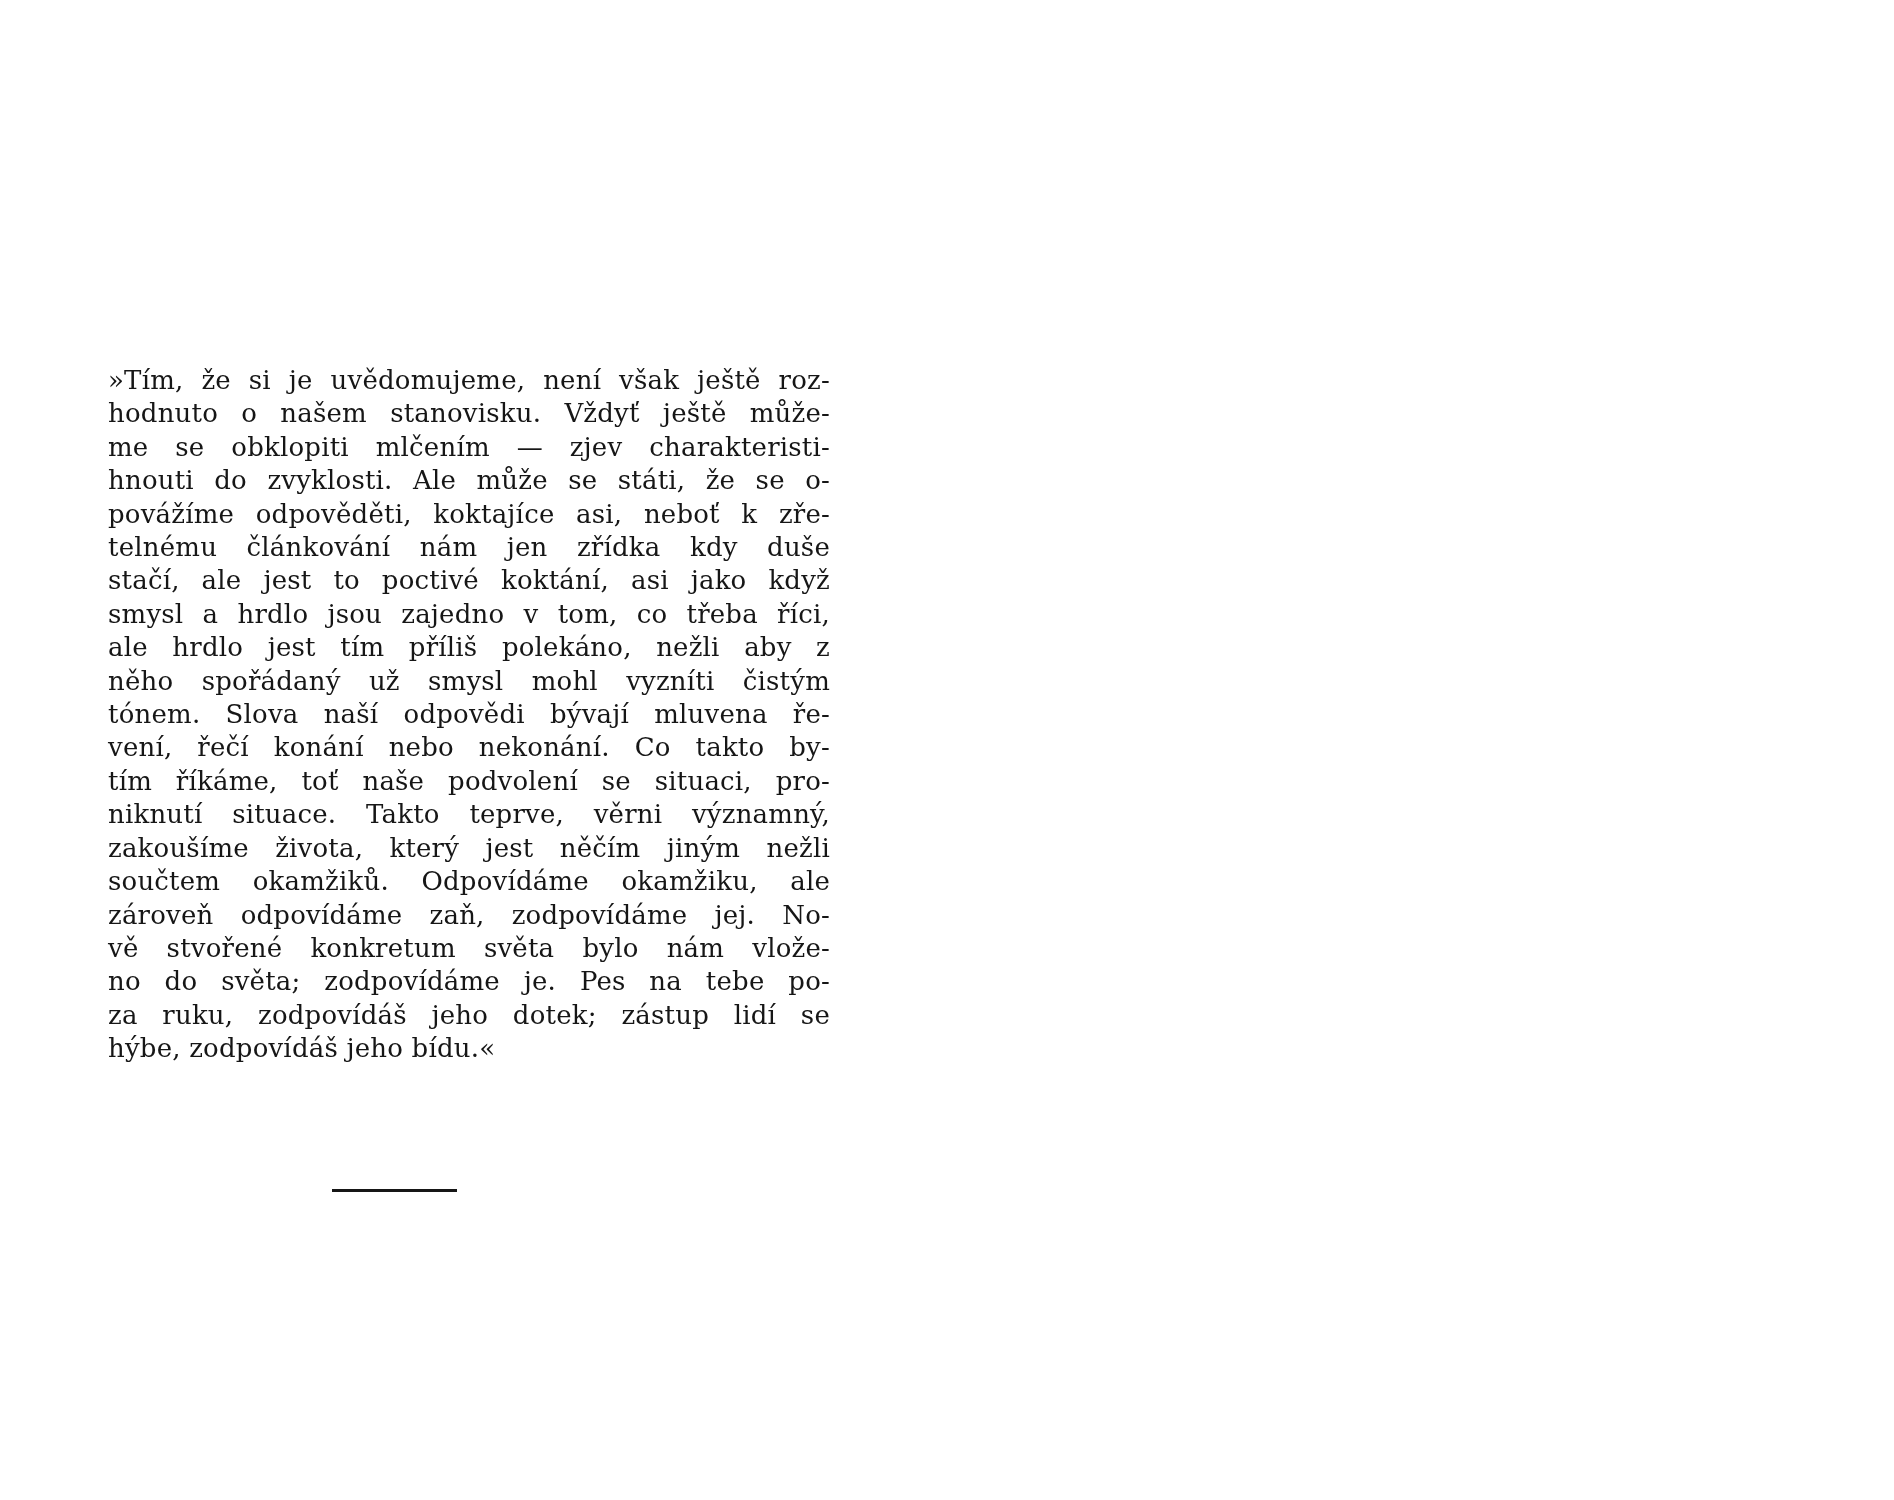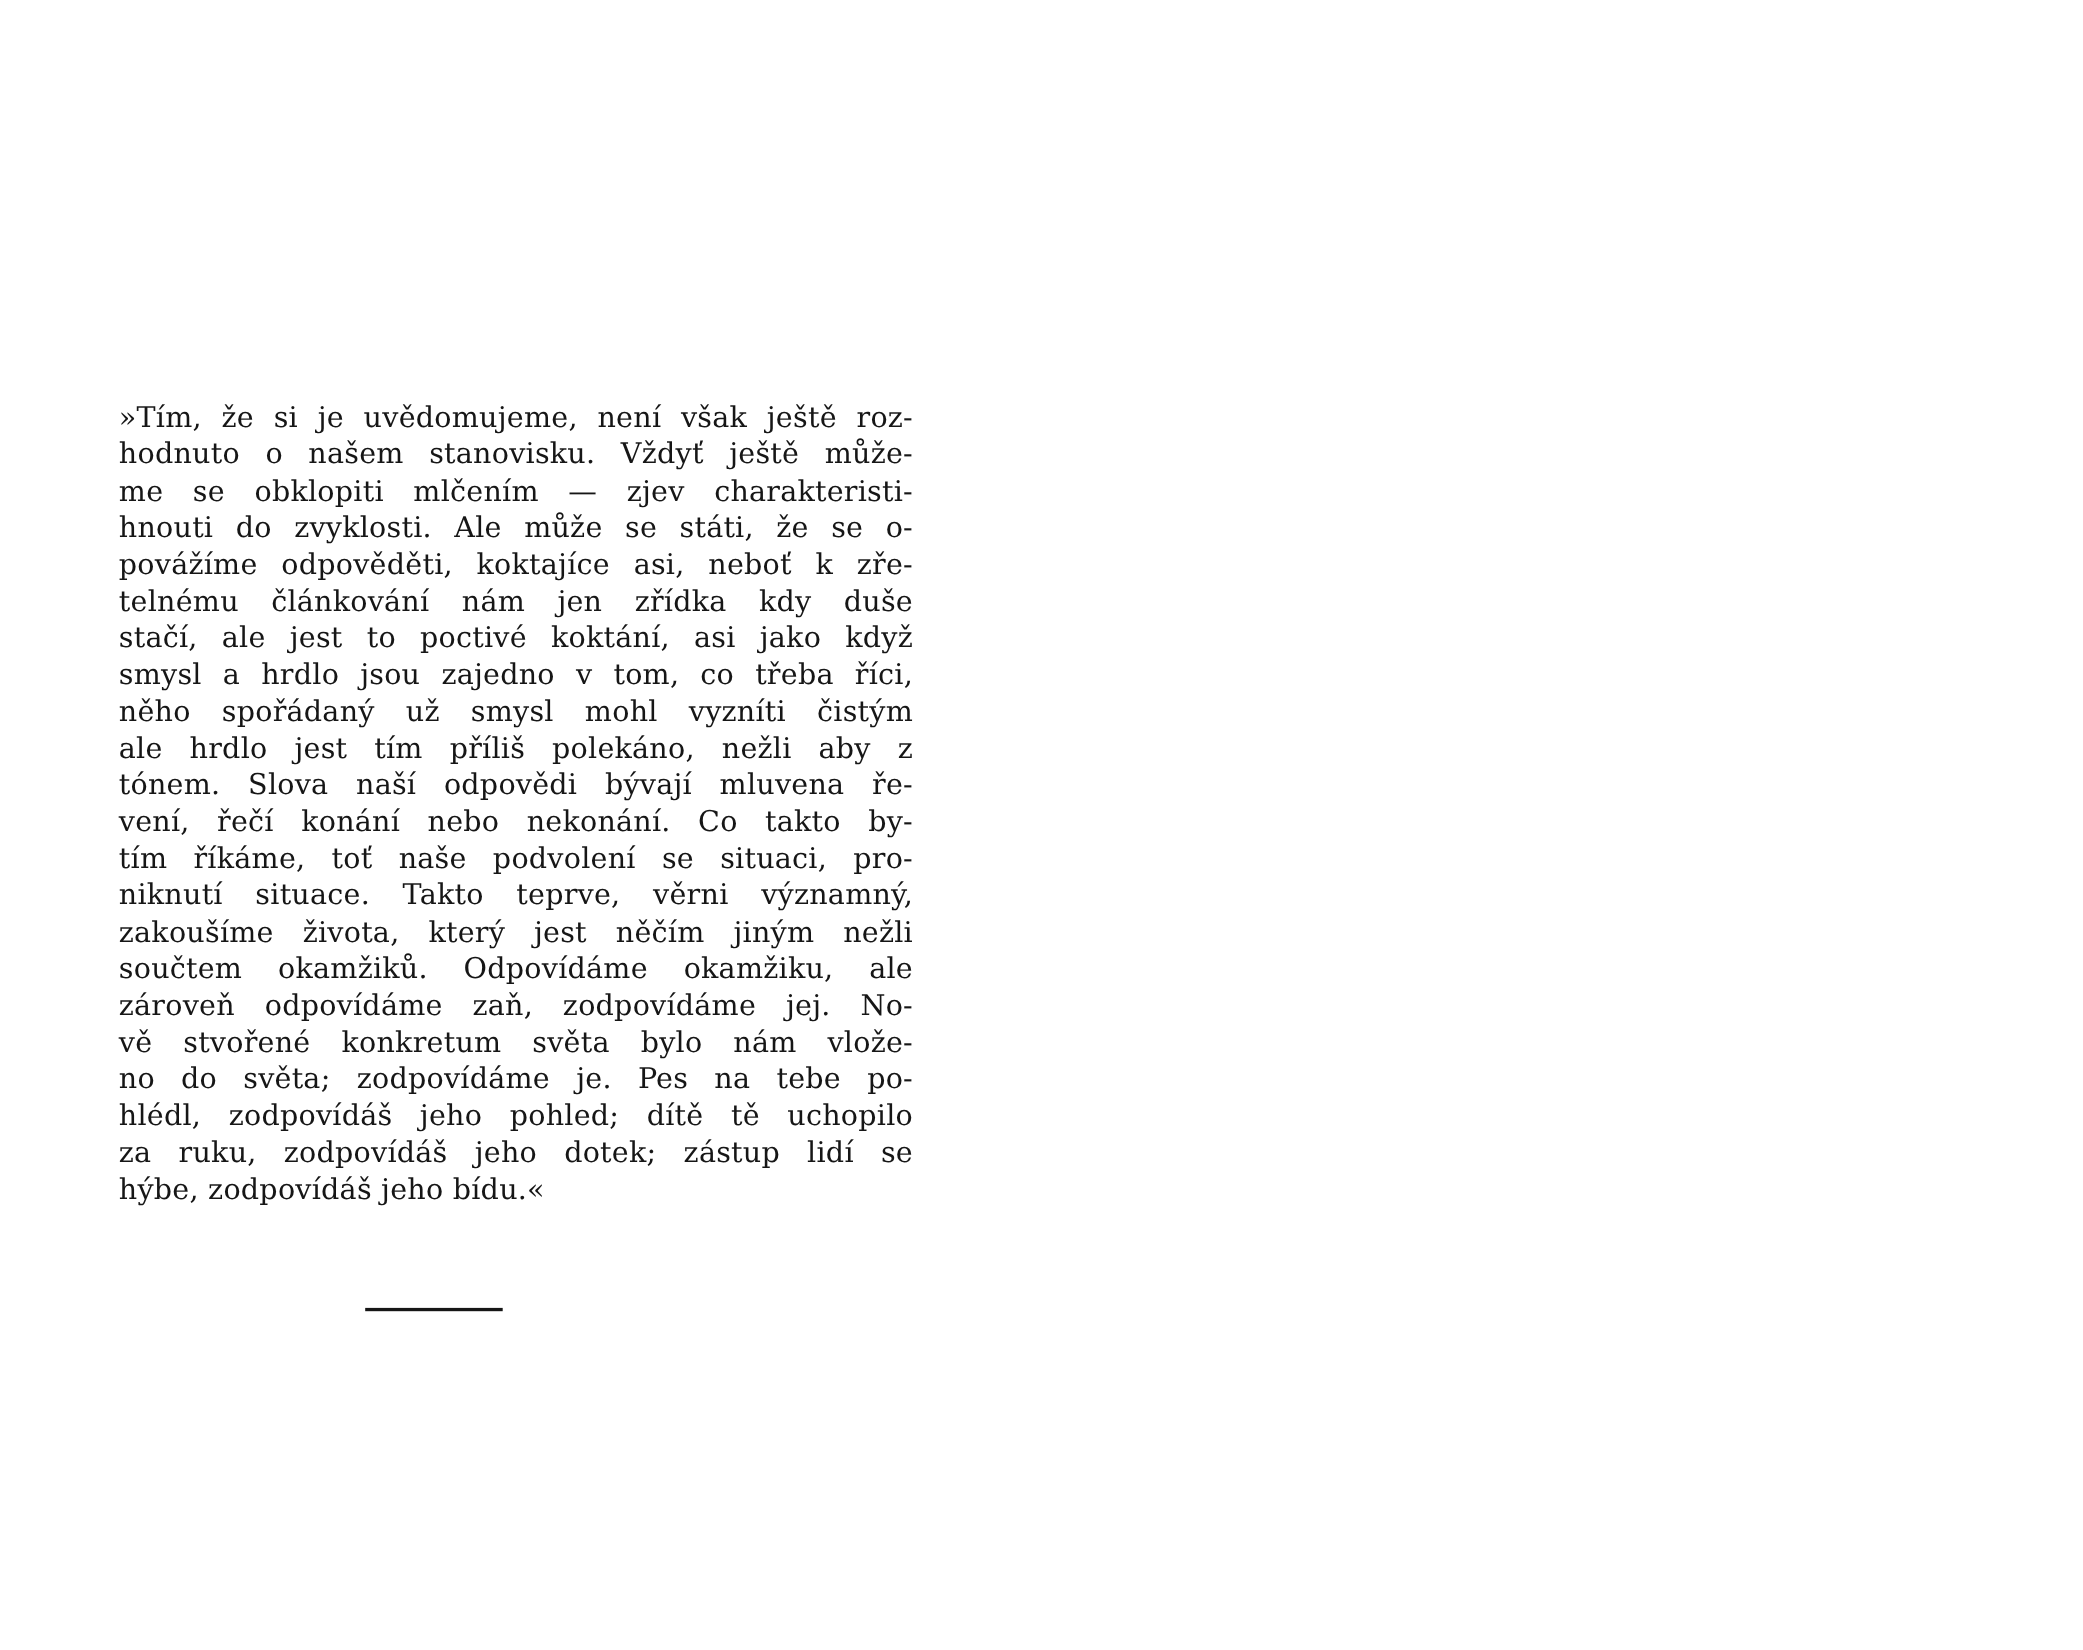--- a/index.html
+++ b/index.html
@@ -60,32 +60,31 @@
 <div class="page" id="left-page">
   <div class="text-block" id="left-text-block">
       <div class="line">»Tím, že si je uvědomujeme, není však ještě roz-</div>
       <div class="line">hodnuto o našem stanovisku. Vždyť ještě může-</div>
       <div class="line">me se obklopiti mlčením — zjev charakteristi-</div>
       <div class="line">hnouti do zvyklosti. Ale může se státi, že se o-</div>
       <div class="line">povážíme odpověděti, koktajíce asi, neboť k zře-</div>
       <div class="line">telnému článkování nám jen zřídka kdy duše</div>
       <div class="line">stačí, ale jest to poctivé koktání, asi jako když</div>
       <div class="line">smysl a hrdlo jsou zajedno v tom, co třeba říci,</div>
+      <div class="line">ale hrdlo jest tím příliš polekáno, nežli aby z</div>
       <div class="line">něho spořádaný už smysl mohl vyzníti čistým</div>
-      <div class="line">ale hrdlo jest tím příliš polekáno, nežli aby z</div>
       <div class="line">tónem. Slova naší odpovědi bývají mluvena ře-</div>
       <div class="line">vení, řečí konání nebo nekonání. Co takto by-</div>
       <div class="line">tím říkáme, toť naše podvolení se situaci, pro-</div>
       <div class="line">niknutí situace. Takto teprve, věrni významný,</div>
       <div class="line">zakoušíme života, který jest něčím jiným nežli</div>
       <div class="line">součtem okamžiků. Odpovídáme okamžiku, ale</div>
       <div class="line">zároveň odpovídáme zaň, zodpovídáme jej. No-</div>
       <div class="line">vě stvořené konkretum světa bylo nám vlože-</div>
       <div class="line">no do světa; zodpovídáme je. Pes na tebe po-</div>
-      <div class="line">hlédl, zodpovídáš jeho pohled; dítě tě uchopilo</div>
       <div class="line">za ruku, zodpovídáš jeho dotek; zástup lidí se</div>
       <div class="line line-end">hýbe, zodpovídáš jeho bídu.«</div>
     </div>
   <div id="section-divider"></div>
 </div>
 
 <div class="page" id="right-page">
   
 
   

